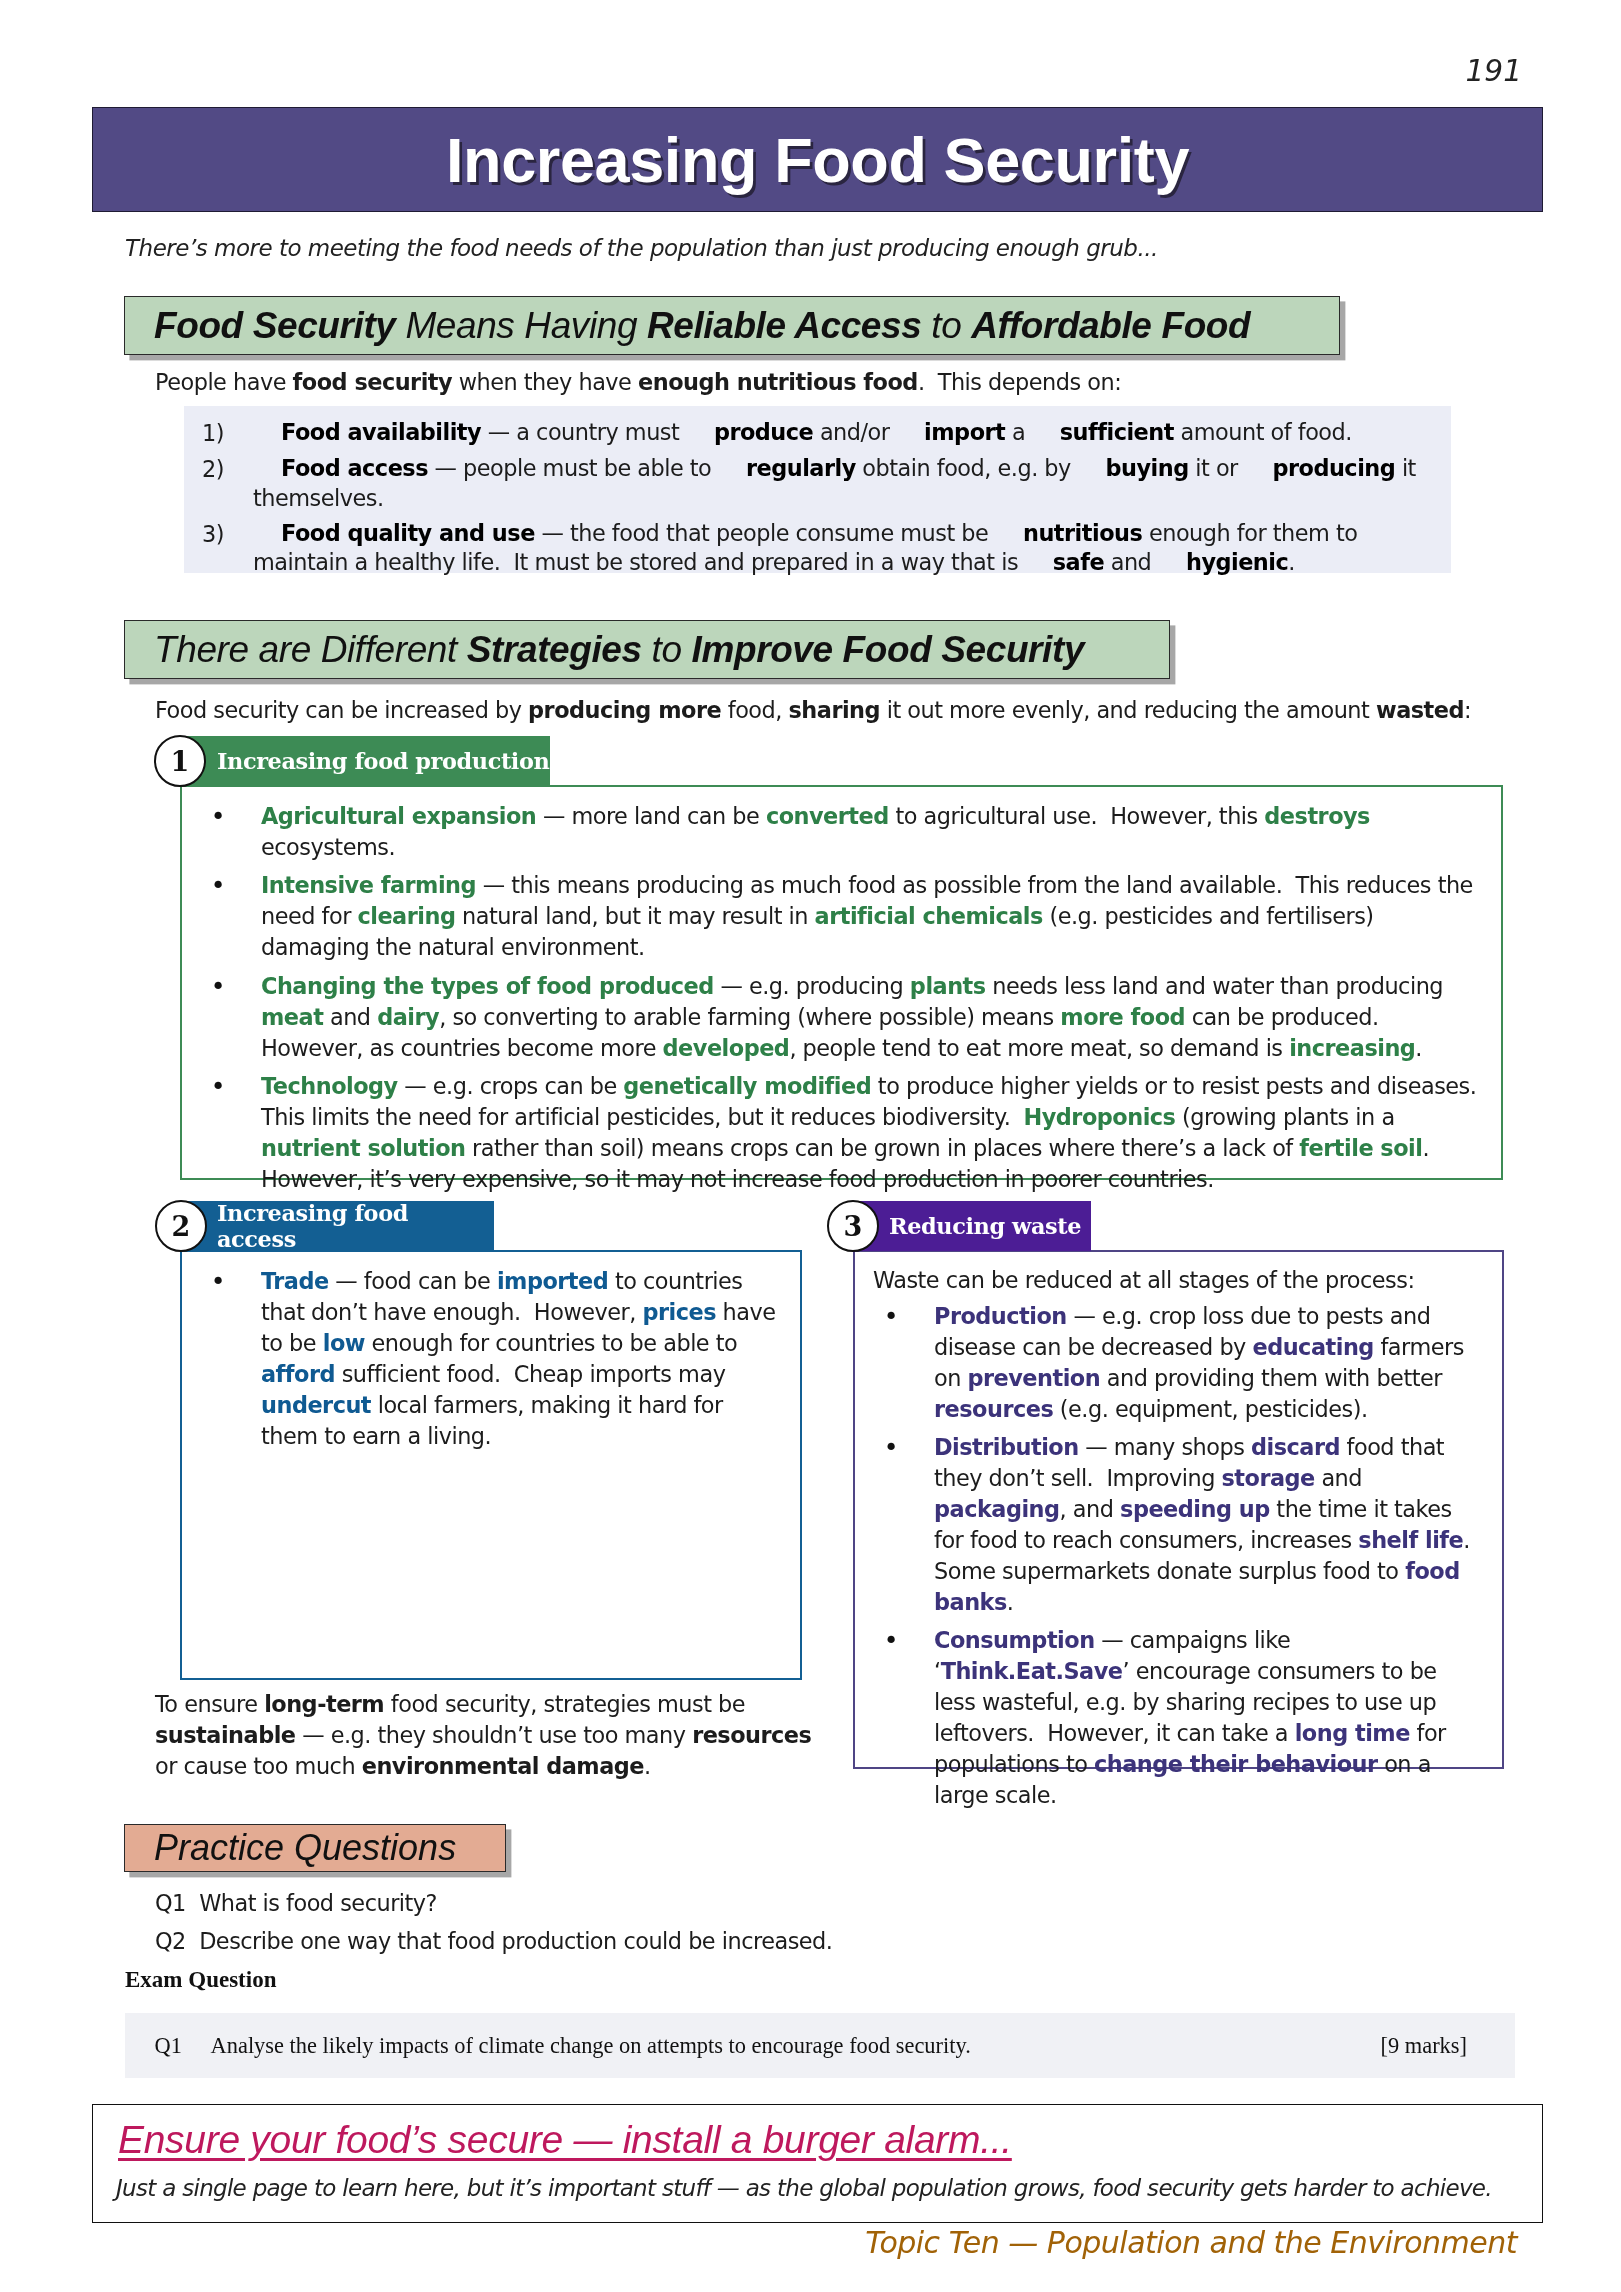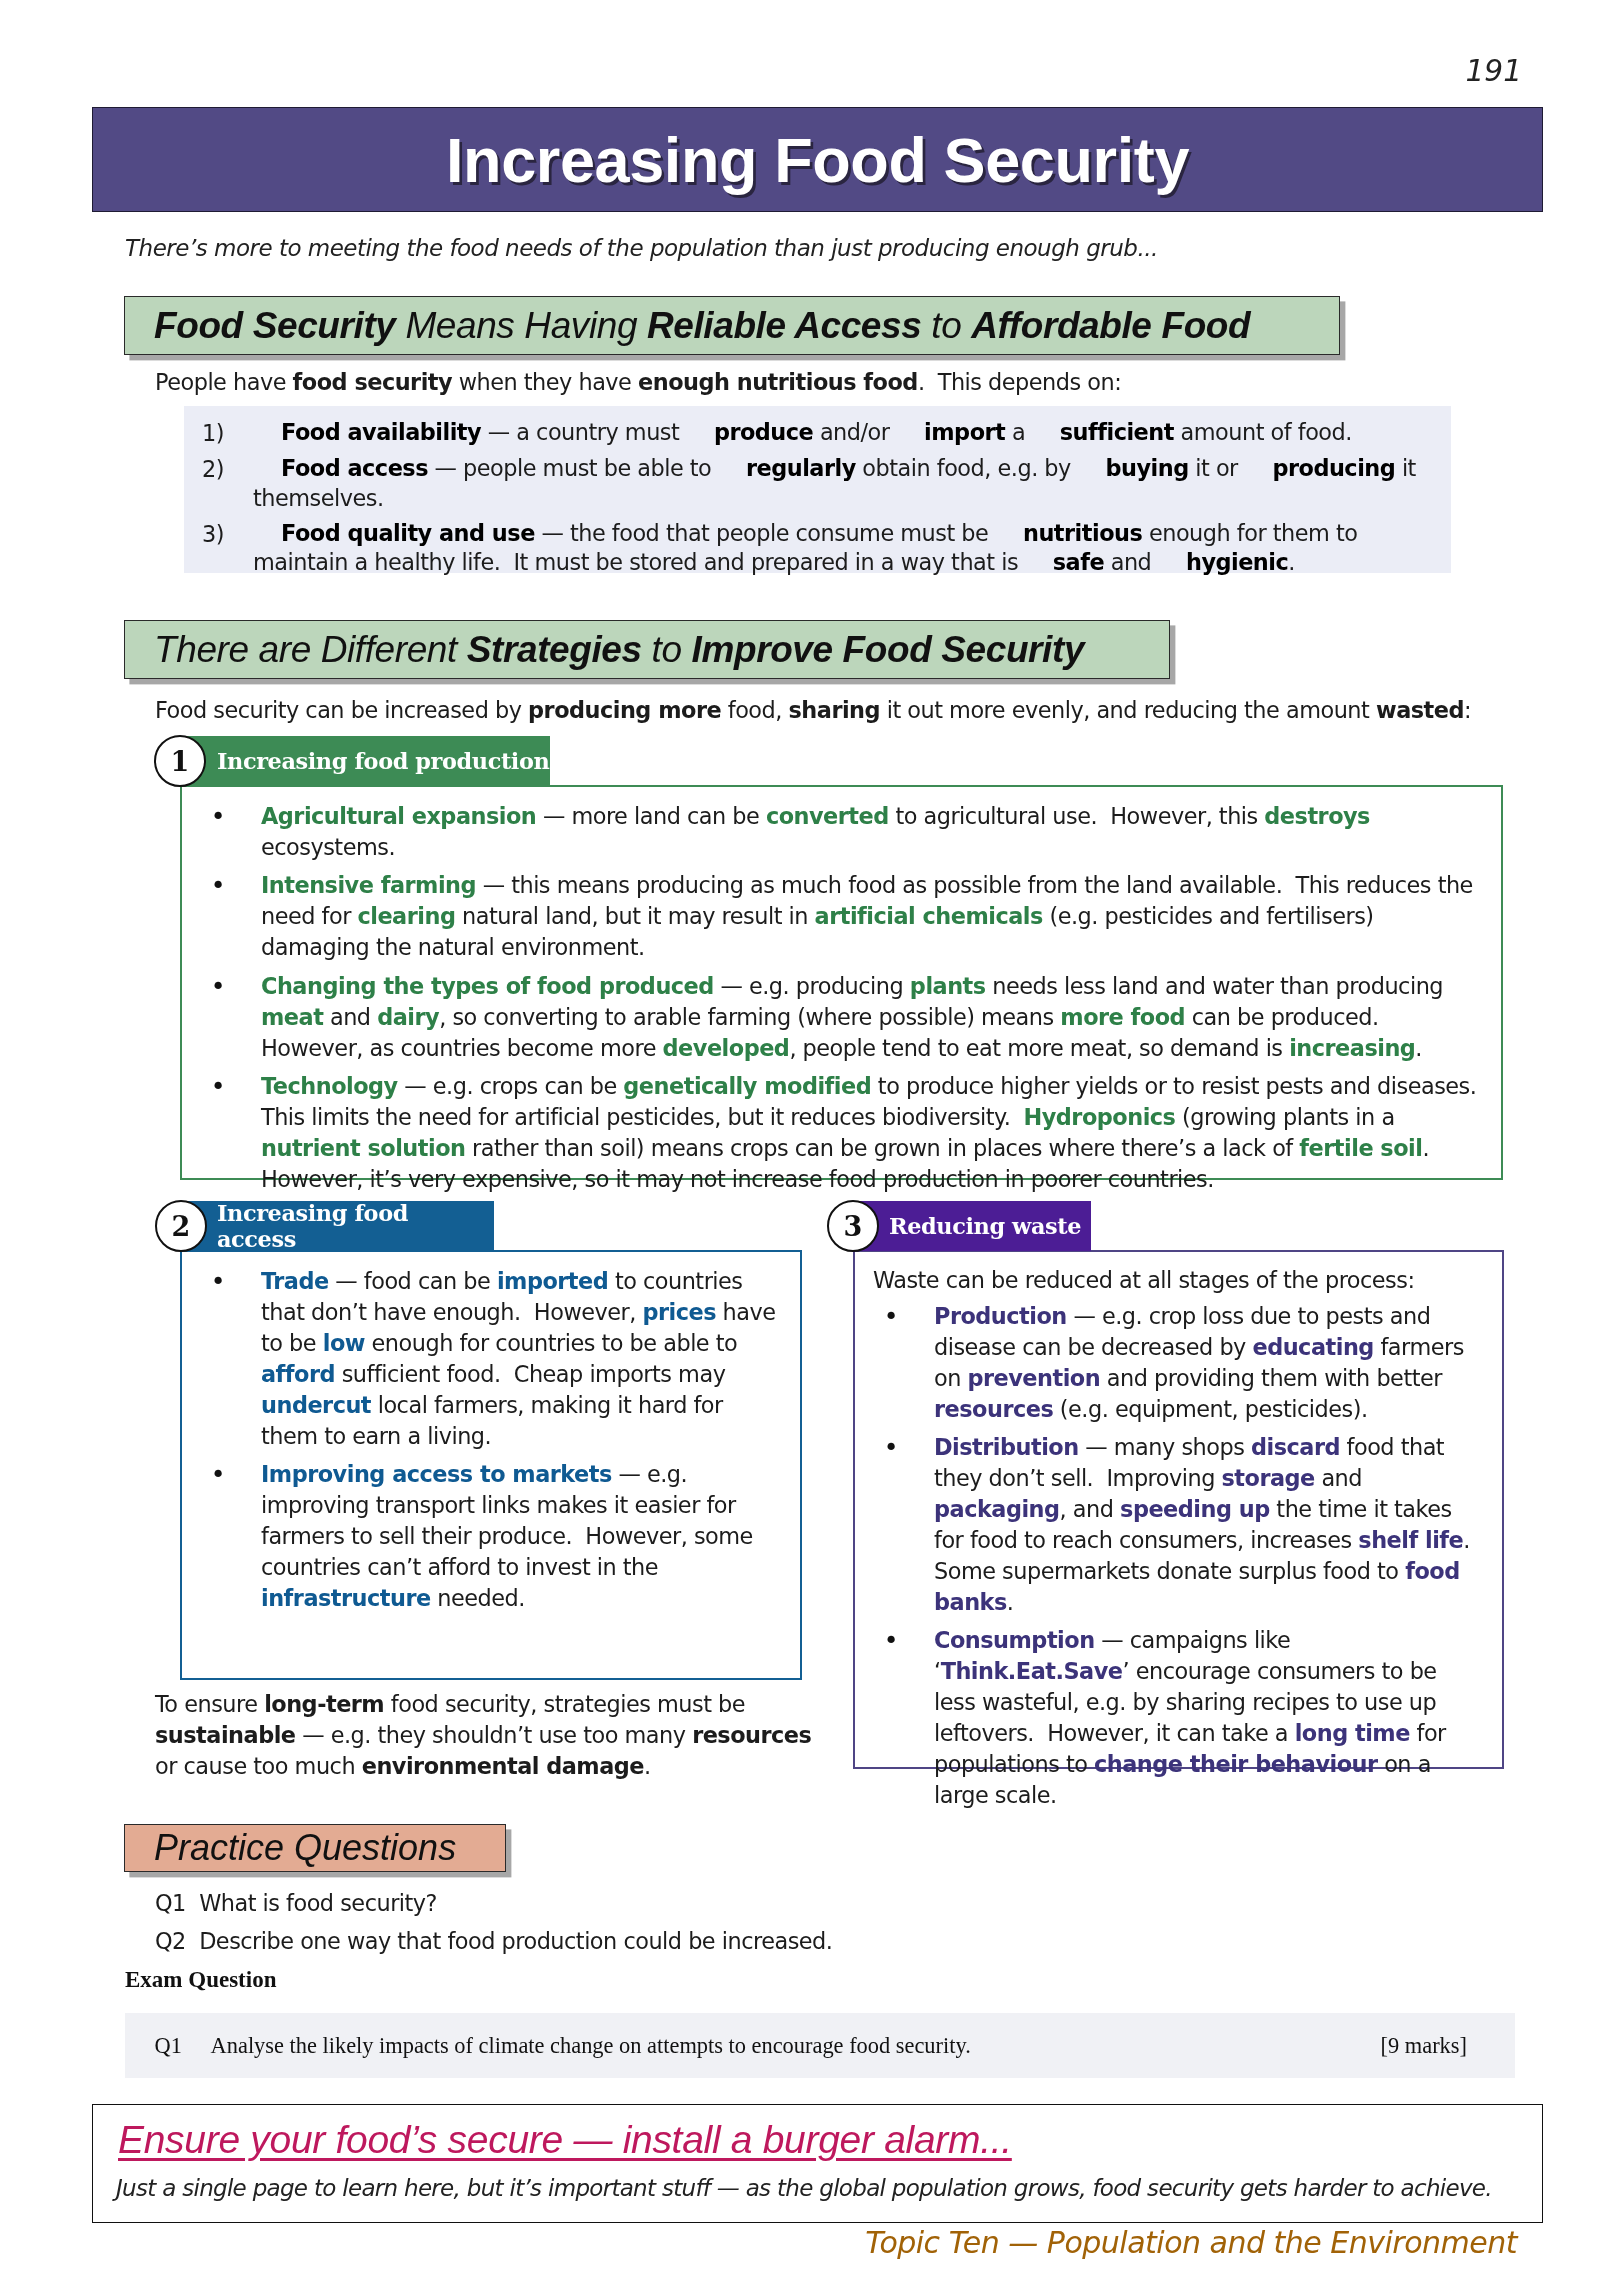--- a/index.html
+++ b/index.html
@@ -106,21 +106,20 @@
     </ul>
 </div>
 
 <div class="abs circle" style="left:155px; top:1200px;">2</div>
 <div class="abs tab" style="left:179px; top:1201px; width:315px; background:#135f93;">
   <span>Increasing food access</span>
 </div>
 <div class="abs frame body-text" style="left:180px; top:1250px; width:622px; height:430px; border:2.7px solid #135f93; padding:14.3px 18px 0 9px;">
   <ul class="bul" id="bul-1">
       <li><b class="kw-navy" style="white-space: pre-wrap;">Trade</b><span style="white-space: pre-wrap;"> — food can be </span><b class="kw-navy" style="white-space: pre-wrap;">imported</b><span style="white-space: pre-wrap;"> to countries that don’t have enough.  However, </span><b class="kw-navy" style="white-space: pre-wrap;">prices</b><span style="white-space: pre-wrap;"> have to be </span><b class="kw-navy" style="white-space: pre-wrap;">low</b><span style="white-space: pre-wrap;"> enough for countries to be able to </span><b class="kw-navy" style="white-space: pre-wrap;">afford</b><span style="white-space: pre-wrap;"> sufficient food.  Cheap imports may </span><b class="kw-navy" style="white-space: pre-wrap;">undercut</b><span style="white-space: pre-wrap;"> local farmers, making it hard for them to earn a living.</span></li>
-      <li><b class="kw-navy" style="white-space: pre-wrap;">Improving access to markets</b><span style="white-space: pre-wrap;"> — e.g. improving transport links makes it easier for farmers to sell their produce.  However, some countries can’t afford to invest in the </span><b class="kw-navy" style="white-space: pre-wrap;">infrastructure</b><span style="white-space: pre-wrap;"> needed.</span></li>
     </ul>
 </div>
 
 <div class="abs body-text" style="left:155px; top:1689px; width:663px;" id="sust-note"><span style="white-space: pre-wrap;">To ensure </span><b style="white-space: pre-wrap;">long-term</b><span style="white-space: pre-wrap;"> food security, strategies must be </span><b style="white-space: pre-wrap;">sustainable</b><span style="white-space: pre-wrap;"> — e.g. they shouldn’t use too many </span><b style="white-space: pre-wrap;">resources</b><span style="white-space: pre-wrap;"> or cause too much </span><b style="white-space: pre-wrap;">environmental damage</b><span style="white-space: pre-wrap;">.</span></div>
 
 <div class="abs circle" style="left:827px; top:1200px;">3</div>
 <div class="abs tab" style="left:851px; top:1201px; width:240px; background:#4c1d95;">
   <span>Reducing waste</span>
 </div>
 <div class="abs frame body-text" style="left:853px; top:1250px; width:651px; height:519px; border:2.7px solid #4f4585; padding:12.5px 18px 0 18px;">

